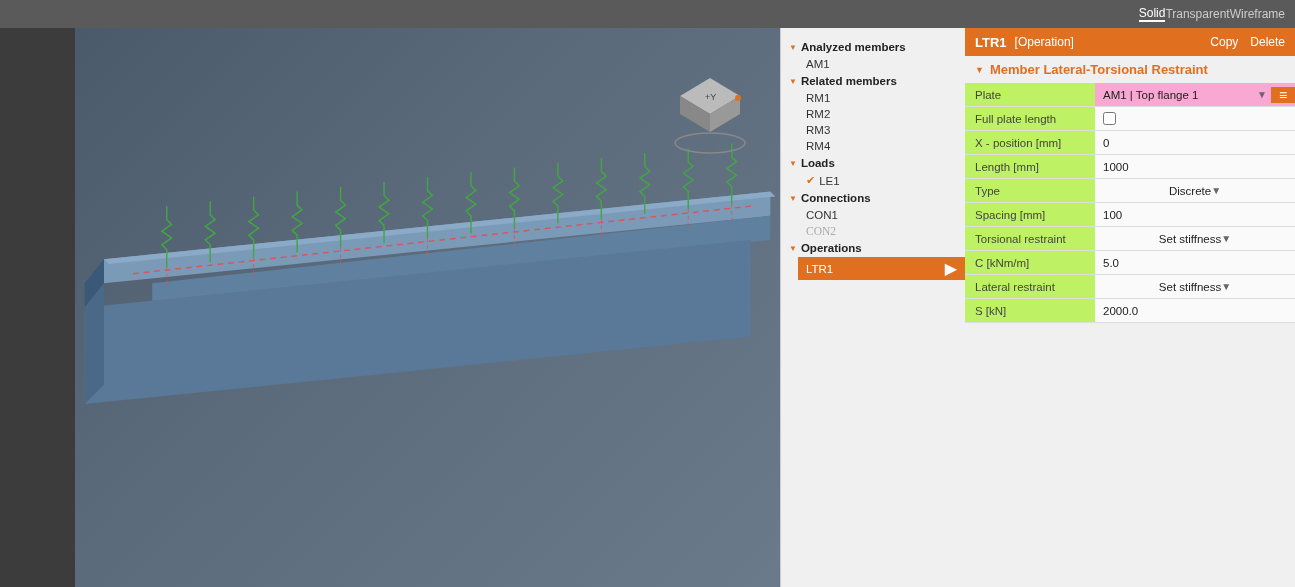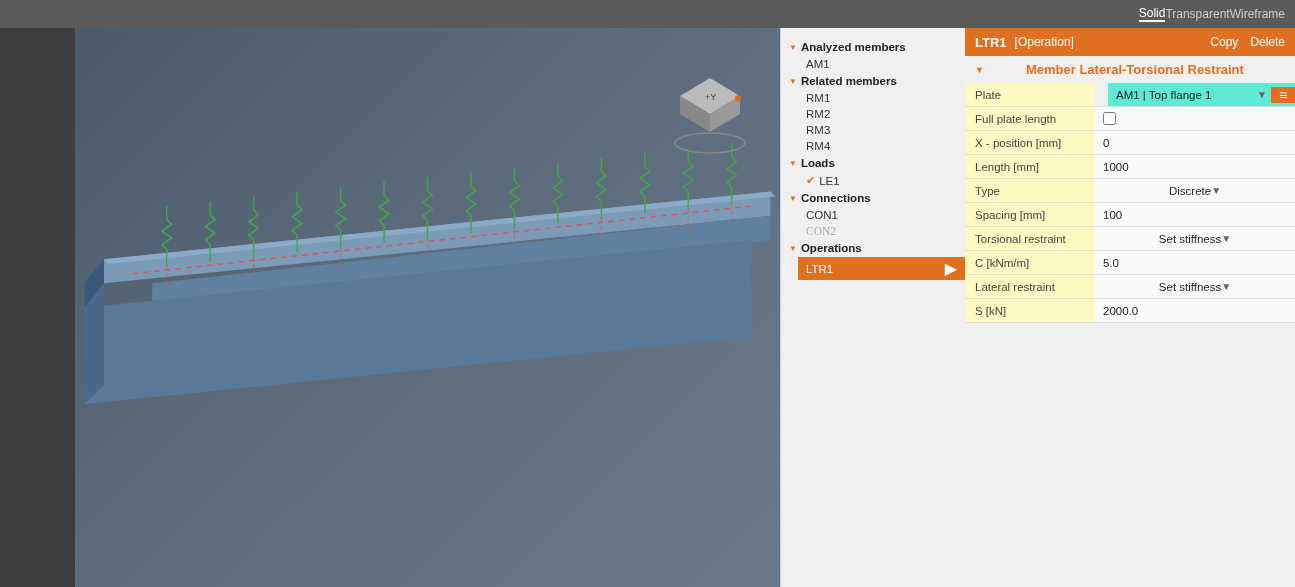--- a/index.html
+++ b/index.html
@@ -115,30 +115,29 @@
       background: #f0f0f0;
       padding: 6px 10px;
       display: flex;
       align-items: center;
       gap: 6px;
     }
     .section-title-text {
       color: #e07020;
       font-weight: bold;
       font-size: 13px;
-      margin-left: 36px;
     }
     .section-triangle { color: #e07020; font-size: 9px; }
     .prop-row { display: flex; border-bottom: 1px solid #ddd; min-height: 24px; }
     .prop-label {
       width: 130px;
       padding: 4px 10px;
       color: #444;
       font-size: 11.5px;
-      background: #fef9c3;
+      background: #bef264;
       flex-shrink: 0;
       display: flex;
       align-items: center;
     }
     .prop-value {
       flex: 1;
       padding: 4px 8px;
       background: #fafafa;
       color: #222;
       font-size: 11.5px;
@@ -148,24 +147,23 @@
     }
     .prop-value input[type="checkbox"] { margin: 0; }
     .dropdown-arrow { color: #666; font-size: 10px; }
     .prop-value-select {
       display: flex;
       align-items: center;
       justify-content: center;
       width: 100%;
     }
     .plate-row .prop-value {
-      background: #5eead4;
+      background: #f9a8d4;
       padding: 0;
       display: flex;
-      margin-left: 13px;
     }
     .plate-icon {
       width: 24px;
       background: #e07020;
       display: flex;
       align-items: center;
       justify-content: center;
       color: white;
       font-size: 14px;
       cursor: pointer;

